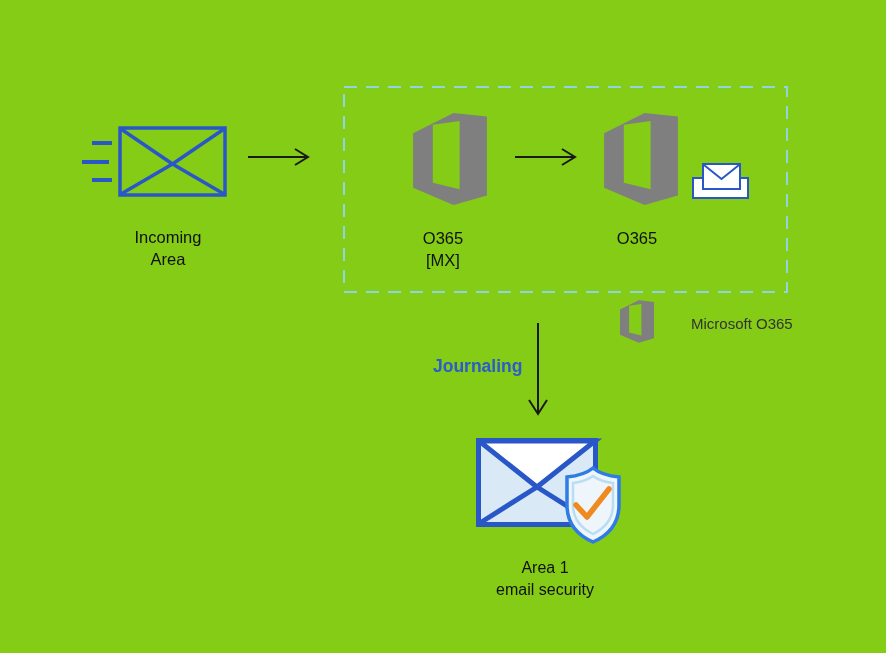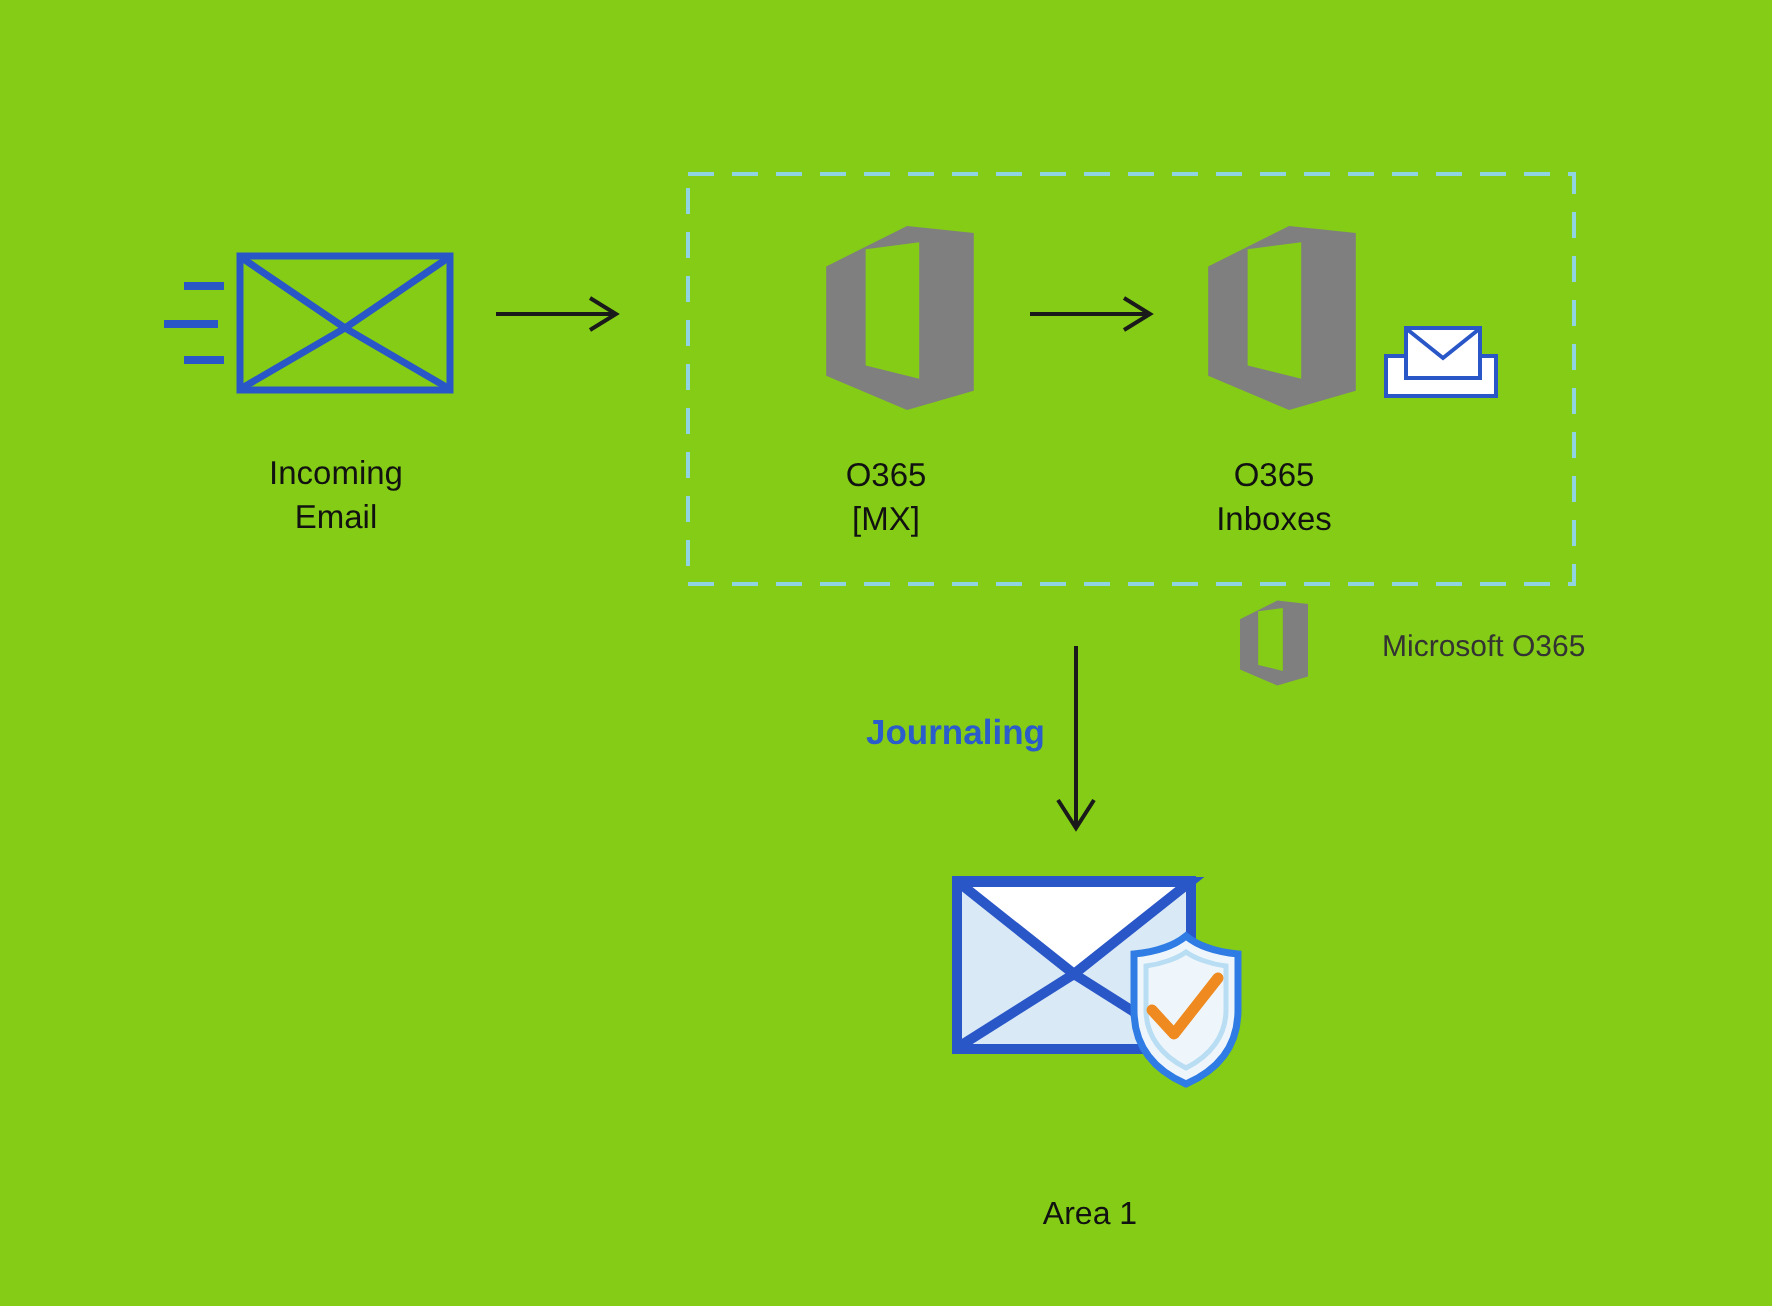--- a/index.html
+++ b/index.html
@@ -59,21 +59,21 @@
   <svg class="abs" style="left:118px;top:126px;" width="109" height="71" viewBox="0 0 109 71">
     <rect class="blue-stroke" stroke-width="3.5" x="2" y="2" width="105" height="67"></rect>
     <line class="blue-stroke" stroke-width="3.5" x1="3" y1="3" x2="54.5" y2="38"></line>
     <line class="blue-stroke" stroke-width="3.5" x1="106" y1="3" x2="54.5" y2="38"></line>
     <line class="blue-stroke" stroke-width="3.5" x1="3" y1="68" x2="54.5" y2="38"></line>
     <line class="blue-stroke" stroke-width="3.5" x1="106" y1="68" x2="54.5" y2="38"></line>
   </svg>
 
   <div class="abs label" style="left:110px;top:226px;width:116px;">
     <span>Incoming</span>
-    <span>Email</span>
+    <span>Area</span>
   </div>
 
   <svg class="abs" style="left:248px;top:147px;" width="64" height="20">
     <line class="black-stroke" stroke-width="2" x1="0" y1="10" x2="59" y2="10"></line>
     <polyline class="black-stroke" stroke-width="2" points="47,2 60,10 47,18"></polyline>
   </svg>
 
   <svg class="abs" style="left:343px;top:86px;" width="445" height="207">
     <rect class="dash-stroke" stroke-width="2" stroke-dasharray="13 9" x="1" y="1" width="443" height="205"></rect>
   </svg>
@@ -97,21 +97,20 @@
   </svg>
 
   <svg class="abs" style="left:692px;top:163px;" width="58" height="37" viewBox="0 0 58 37">
     <rect class="blue-stroke-white" stroke-width="2" x="1" y="15" width="55" height="20"></rect>
     <rect class="blue-stroke-white" stroke-width="2" x="11" y="1" width="37" height="25"></rect>
     <polyline class="blue-stroke" stroke-width="2" points="12,2 29.5,16 47,2"></polyline>
   </svg>
 
   <div class="abs label" style="left:583px;top:227px;width:108px;">
     <span>O365</span>
-    <span>Inboxes</span>
   </div>
 
   <svg class="abs" style="left:620px;top:300px;" width="34" height="43" viewBox="0 0 73 91">
     <path class="gray-fill" fill-rule="evenodd" d="M40 0 L73 3.5 L73 81.5 L40 91 L0 74 L0 20 Z M19.5 11.5 L46 8 L46 75.5 L19.5 69 Z"></path>
   </svg>
   <div class="abs legend-text" style="left:667px;top:315px;">Microsoft O365</div>
 
   <div class="abs journaling" style="left:420px;top:356px;">Journaling</div>
 
   <svg class="abs" style="left:527px;top:323px;" width="22" height="96">
@@ -124,17 +123,18 @@
     <polygon class="env-flap" stroke-width="5" points="3,3 119,3 61,49"></polygon>
     <line class="blue-stroke" stroke-width="5" x1="4" y1="85" x2="61" y2="49"></line>
     <line class="blue-stroke" stroke-width="5" x1="118" y1="85" x2="61" y2="49"></line>
     <g transform="translate(87,27)">
       <path class="shield-body" stroke-width="3.5" d="M30 3 C24 8 14 11 4 12 L4 40 C4 58 14 70 30 77 C46 70 56 58 56 40 L56 12 C46 11 36 8 30 3 Z"></path>
       <path class="shield-inner" stroke-width="2.5" d="M30 11 C26 14 18 17 10 18 L10 40 C10 53 18 63 30 69 C42 63 50 53 50 40 L50 18 C42 17 34 14 30 11 Z"></path>
       <polyline class="check" stroke-width="5.5" stroke-linecap="round" stroke-linejoin="round" points="13,40 24,52 46,24"></polyline>
     </g>
   </svg>
 
-  <div class="abs label" style="left:465px;top:557px;width:160px;font-size:16px;margin-top:40px;">
+  <div class="abs label" style="left:465px;top:557px;width:160px;font-size:16px;">
     <span>Area 1</span>
+    <span>email security</span>
   </div>
 
 </div>
 
 </body></html>

